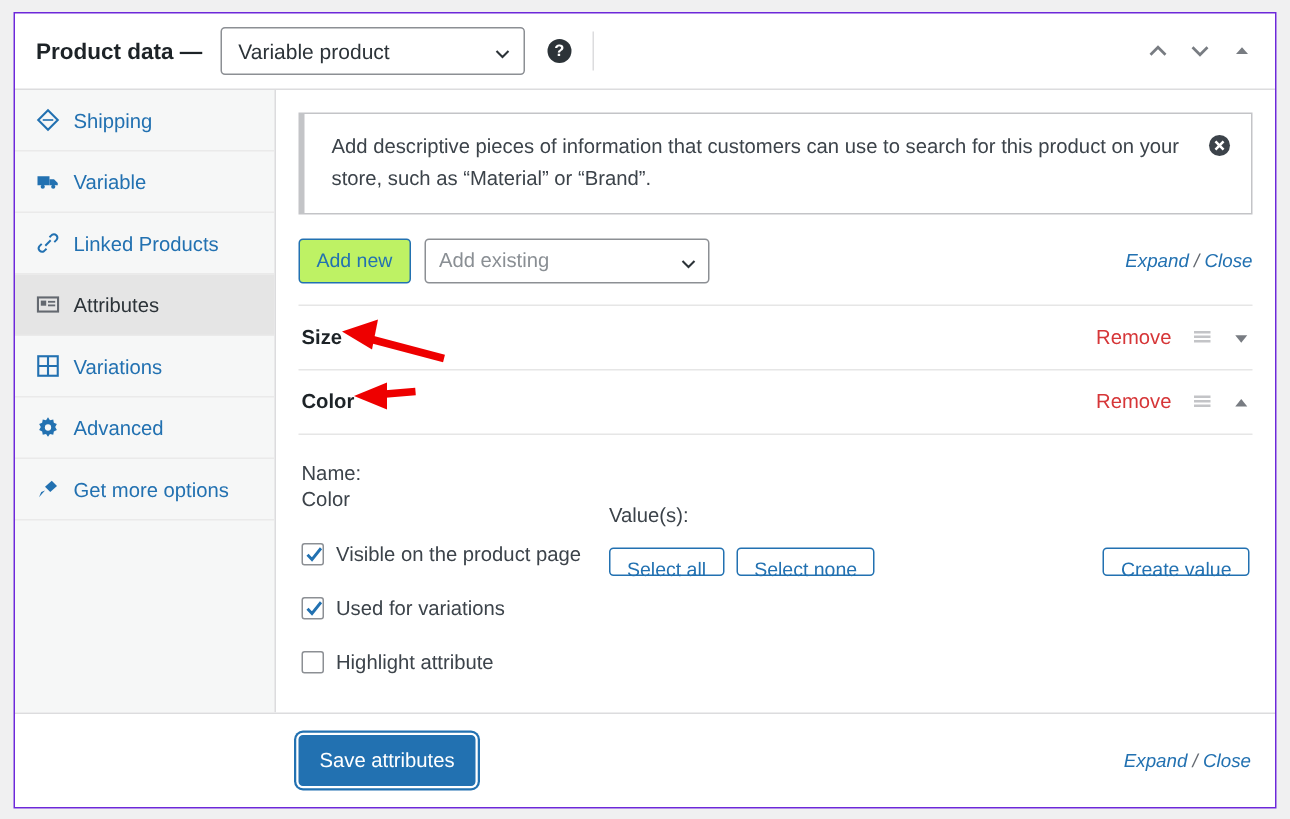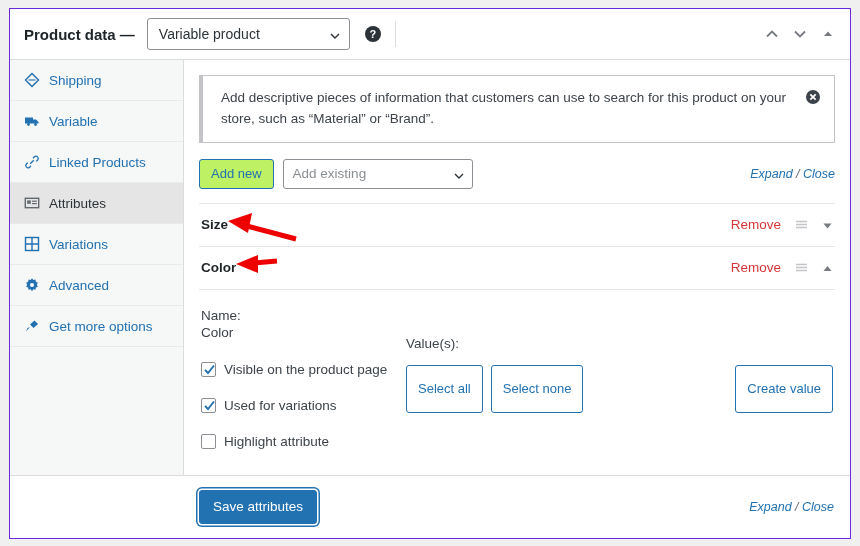--- a/index.html
+++ b/index.html
@@ -188,21 +188,21 @@
     border: 1px solid #2271b1;
     color: #2271b1;
     height: 30px;
     padding: 0 11px;
     line-height: 28px;
   }
   .btn-white {
     background: #fff;
     border: 1px solid #2271b1;
     color: #2271b1;
-    height: 48px;
+    height: 19px;
     padding: 0 11px;
     line-height: 28px;
   }
   .select-existing {
     position: relative;
     width: 190px;
     height: 30px;
     margin-left: 9px;
     border: 1px solid #8c8f94;
     border-radius: 3px;

